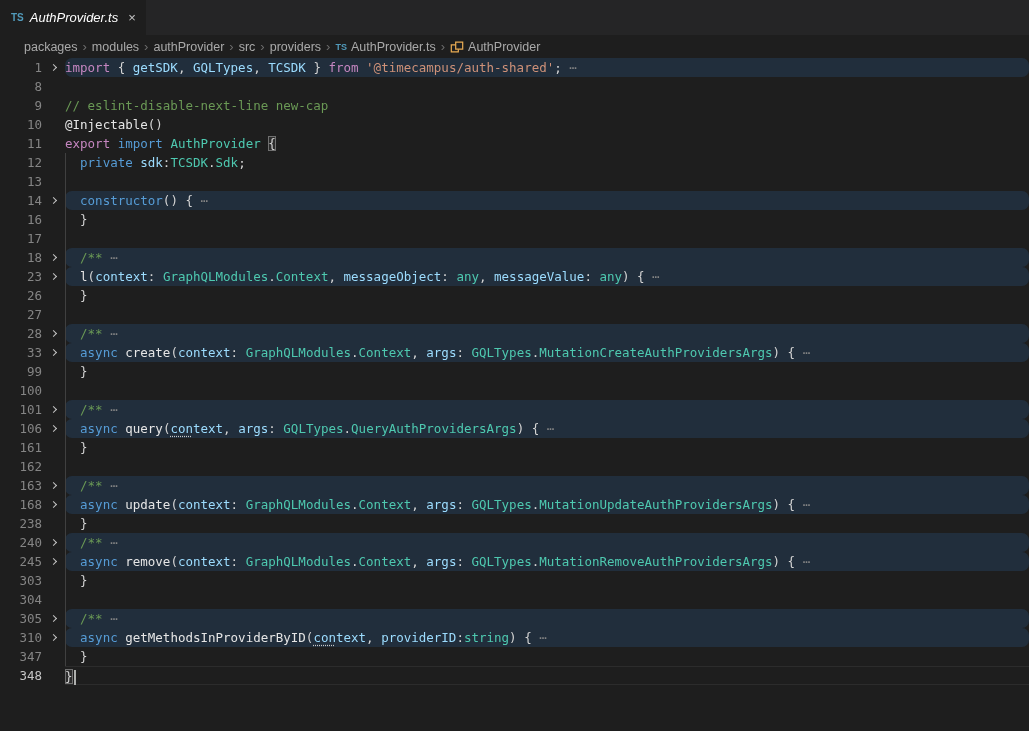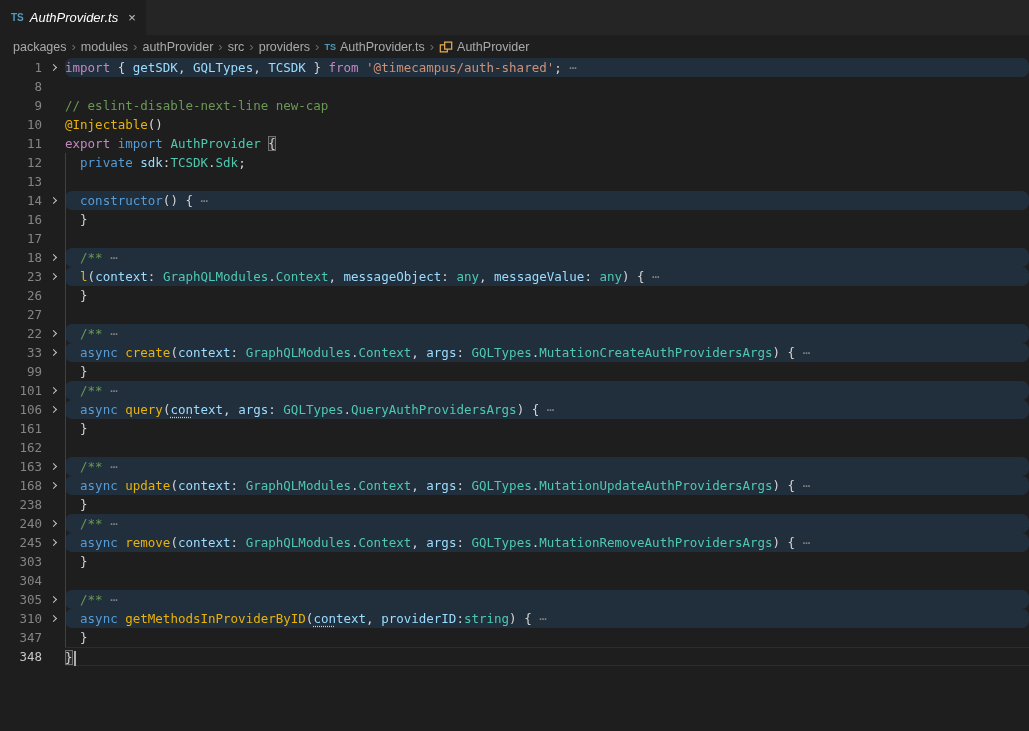--- a/index.html
+++ b/index.html
@@ -7,21 +7,21 @@
   body { font-family:"Liberation Sans", sans-serif; }
 
   
   .tabbar { height:35px; background:#252526; display:flex; align-items:stretch; }
   .tab { background:#1e1e1e; display:flex; align-items:center; gap:6px; padding:0 10px 0 11px; cursor:pointer; }
   .ts-badge { color:#519aba; font-size:10px; font-weight:bold; letter-spacing:0; font-family:"Liberation Sans",sans-serif; }
   .tab-title { color:#ffffff; font-style:italic; font-size:13px; }
   .tab-close { color:#c5c5c5; font-size:13px; margin-left:4px; line-height:1; }
 
   
-  .breadcrumb { height:23px; background:#1e1e1e; display:flex; align-items:center; padding-left:13px; font-size:12.5px; color:#a9a9a9; }
+  .breadcrumb { height:23px; background:#1e1e1e; display:flex; align-items:center; padding-left:24px; font-size:12.5px; color:#a9a9a9; }
   .bc-item { display:flex; align-items:center; gap:4px; cursor:pointer; white-space:nowrap; }
   .bc-sep { color:#6d6d6d; margin:0 5px; font-size:13px; }
   .bc-ts { color:#519aba; font-size:9px; font-weight:bold; }
   .bc-class-icon svg { display:block; }
 
   
   .editor { position:relative; background:#1e1e1e; }
   .row { display:flex; height:19px; line-height:19px;
          font-family:"DejaVu Sans Mono","Liberation Mono",monospace; font-size:12.5px; }
   .num  { width:42px; flex:0 0 42px; text-align:right; color:#858585; user-select:none; }
@@ -30,21 +30,21 @@
   .content { flex:1 1 auto; white-space:pre; position:relative; color:#d4d4d4; }
   .content.hl { background:rgba(38,79,120,0.33);border-radius:7px; }
   .content.guide::before { content:""; position:absolute; left:0; top:0; bottom:0; width:1px; background:#404040; }
   .row.cur .content { border-top:1px solid #2c2c2c; border-bottom:1px solid #2c2c2c; }
   .row.cur .num { color:#c6c6c6;padding-left:8px; }
 
   .tk { white-space:pre; }
   .k1 { color:#569CD6; }
   .k2 { color:#C586C0; }
   .ty { color:#4EC9B0; }
-  .fn { color:#eab308;text-align:right; }
+  .fn { color:#e5e5e5;text-align:right; }
   .vr { color:#9CDCFE; }
   .st { color:#CE9178; }
   .cm { color:#6A9955; }
   .pn { color:#D4D4D4; }
   .el { color:#848484; font-family:"DejaVu Sans Mono","DejaVu Sans",monospace; }
   .boxed { outline:1px solid #707070; outline-offset:-1px; background:rgba(110,110,110,0.18); }
   .hint { text-decoration:underline dotted #c8c8c8; text-underline-offset:2.5px;margin-top:16px; }
   .caret { display:inline-block; width:2px; height:15px; background:#aeafad; vertical-align:middle; margin-left:1px; }
 </style>
 </head>
@@ -168,37 +168,42 @@
       <span class="num">26</span>
       <span class="foldc"></span>
       <span class="content guide"><span class="tk pn">  }</span></span>
     </div>
     <div class="row">
       <span class="num">27</span>
       <span class="foldc"></span>
       <span class="content guide"></span>
     </div>
     <div class="row">
-      <span class="num">22</span>
+      <span class="num">28</span>
       <span class="foldc">
         <span class="chev"></span>
       </span>
       <span class="content hl guide"><span class="tk pn">  </span><span class="tk cm">/**</span><span class="tk el"> ⋯</span></span>
     </div>
     <div class="row">
       <span class="num">33</span>
       <span class="foldc">
         <span class="chev"></span>
       </span>
       <span class="content hl guide"><span class="tk pn">  </span><span class="tk k1">async</span><span class="tk pn"> </span><span class="tk fn">create</span><span class="tk pn">(</span><span class="tk vr">context</span><span class="tk pn">: </span><span class="tk ty">GraphQLModules</span><span class="tk pn">.</span><span class="tk ty">Context</span><span class="tk pn">, </span><span class="tk vr">args</span><span class="tk pn">: </span><span class="tk ty">GQLTypes</span><span class="tk pn">.</span><span class="tk ty">MutationCreateAuthProvidersArgs</span><span class="tk pn">) {</span><span class="tk el"> ⋯</span></span>
     </div>
     <div class="row">
       <span class="num">99</span>
       <span class="foldc"></span>
       <span class="content guide"><span class="tk pn">  }</span></span>
+    </div>
+    <div class="row">
+      <span class="num">100</span>
+      <span class="foldc"></span>
+      <span class="content guide"></span>
     </div>
     <div class="row">
       <span class="num">101</span>
       <span class="foldc">
         <span class="chev"></span>
       </span>
       <span class="content hl guide"><span class="tk pn">  </span><span class="tk cm">/**</span><span class="tk el"> ⋯</span></span>
     </div>
     <div class="row">
       <span class="num">106</span>

